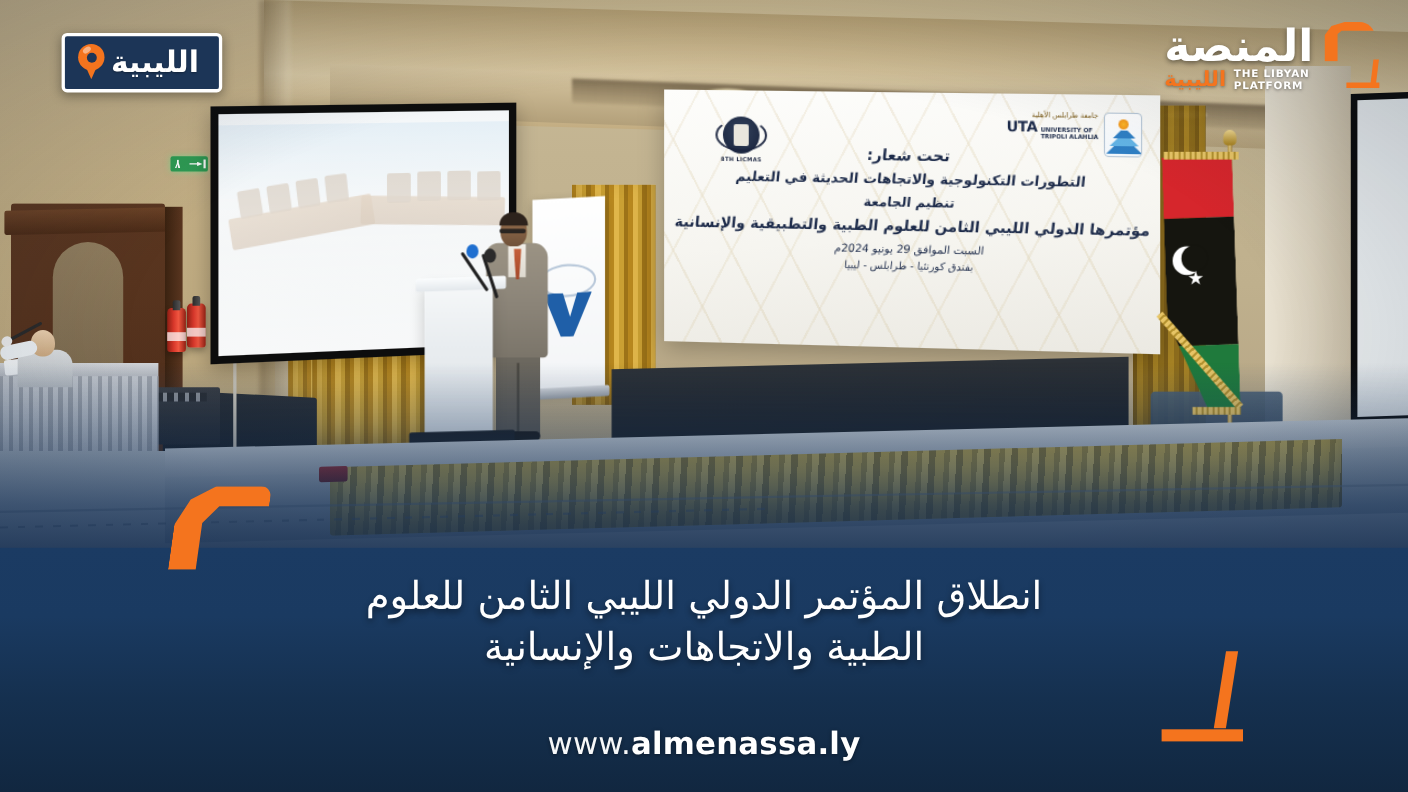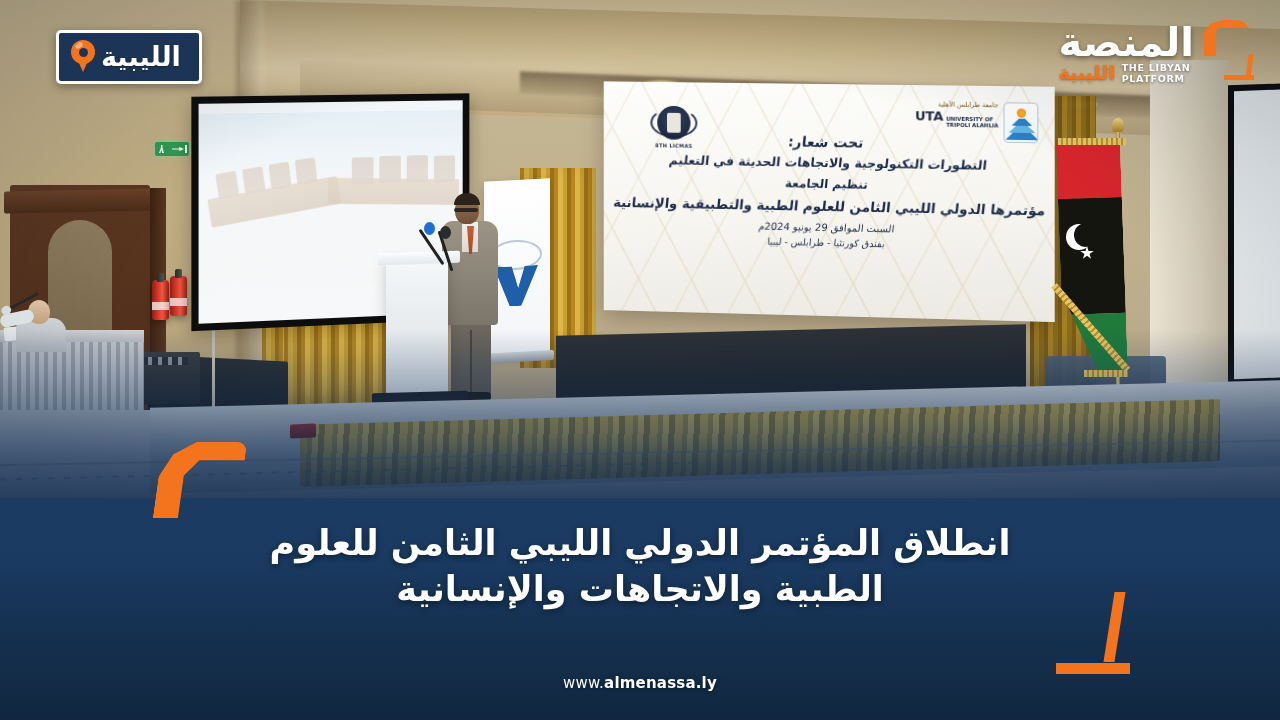--- a/index.html
+++ b/index.html
@@ -583,31 +583,31 @@
   }
   .q-close .h{
     position:absolute; left:4px; bottom:2px; width:74px; height:11px;
     background:#f4741e;
   }
 
   
   .headline{
     position:absolute; left:120px; right:120px; top:520px;
     direction:rtl; text-align:center;
-    color:#ffffff; font-weight:bold;
+    color:#ffffff; font-weight:normal;
     font-size:35px; line-height:1.32;
     letter-spacing:0px;
     text-shadow:0 2px 6px rgba(0,0,0,.45);
   }
   .headline .l2{ display:block; }
 
   
   .url{
     position:absolute; left:0; right:0; bottom:28px; text-align:center;
-    color:#ffffff; font-size:15px; letter-spacing:.2px;
+    color:#ffffff; font-size:28px; letter-spacing:.2px;
     text-shadow:0 1px 4px rgba(0,0,0,.4);
   }
   .url .w{ font-weight:400; opacity:.97; }
   .url .d{ font-weight:bold; }
 </style>
 </head>
 <body>
 
 <div class="stage">
 

